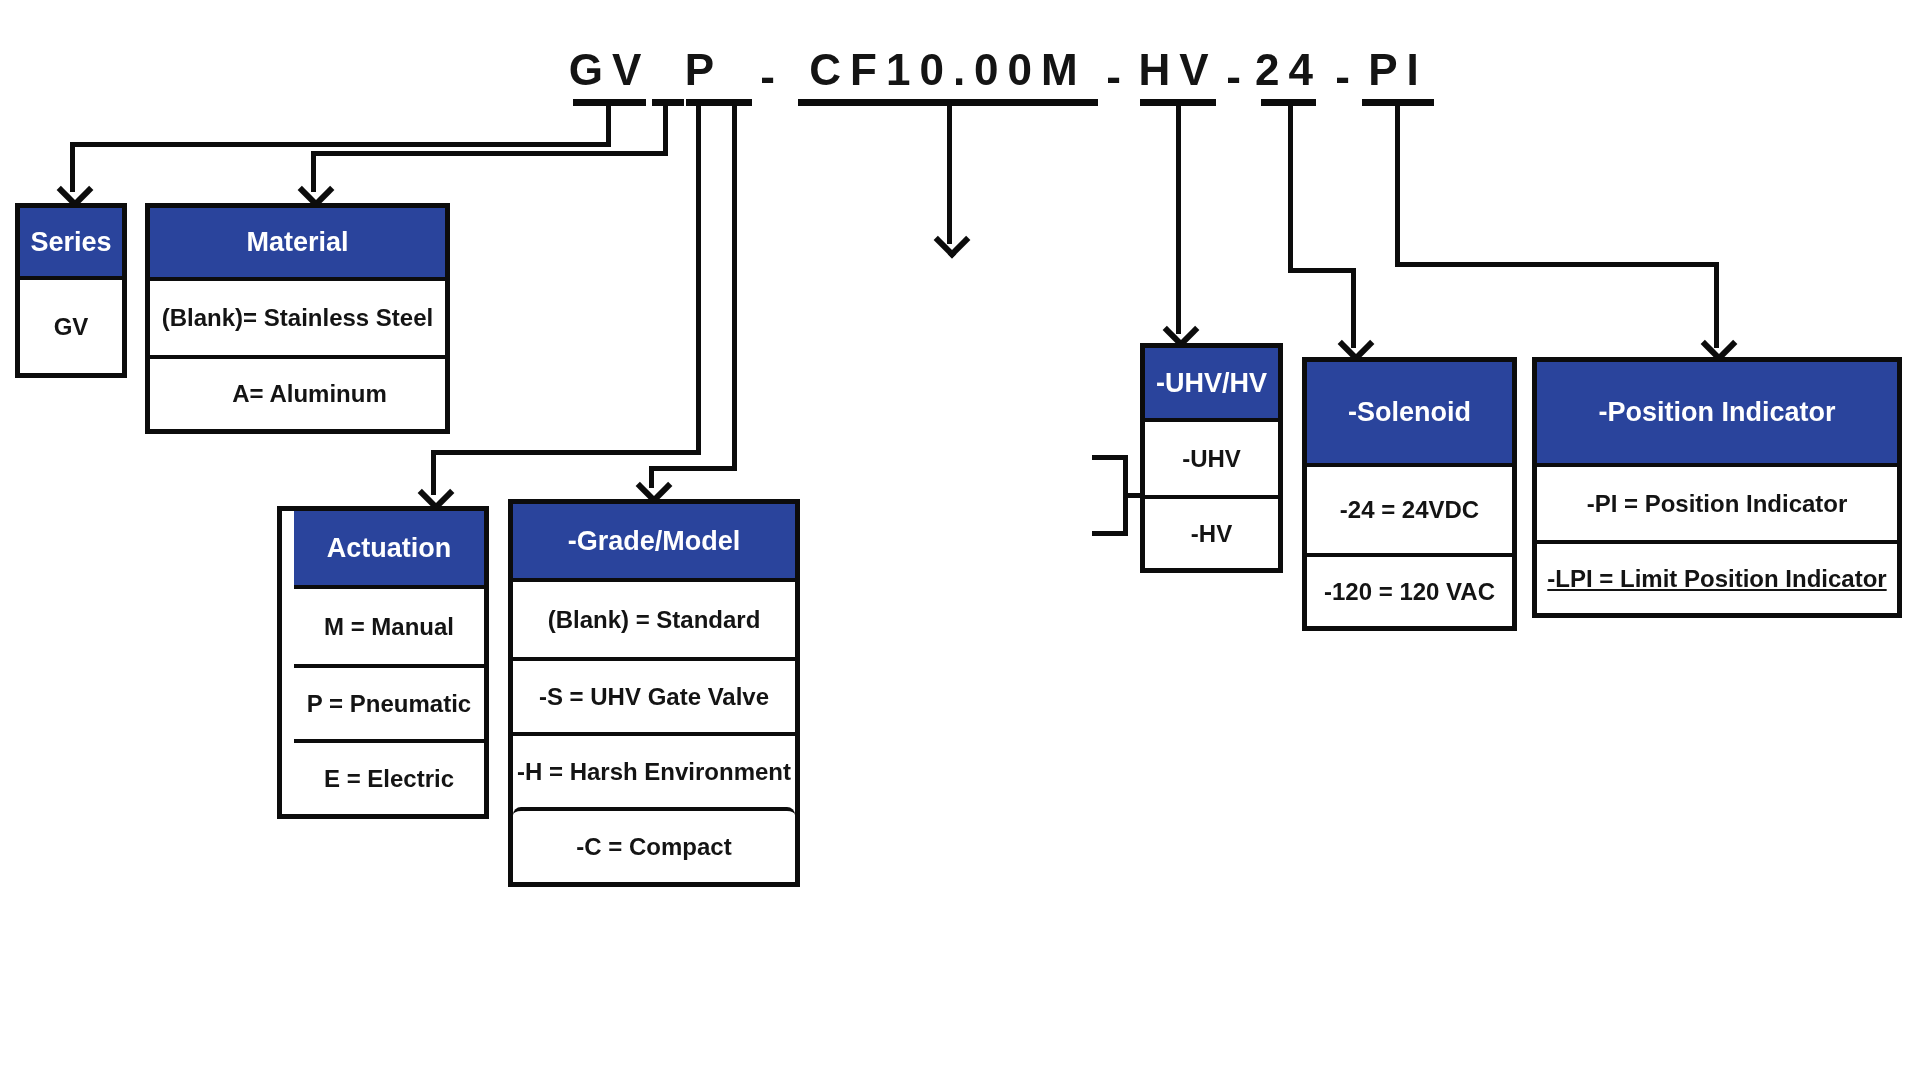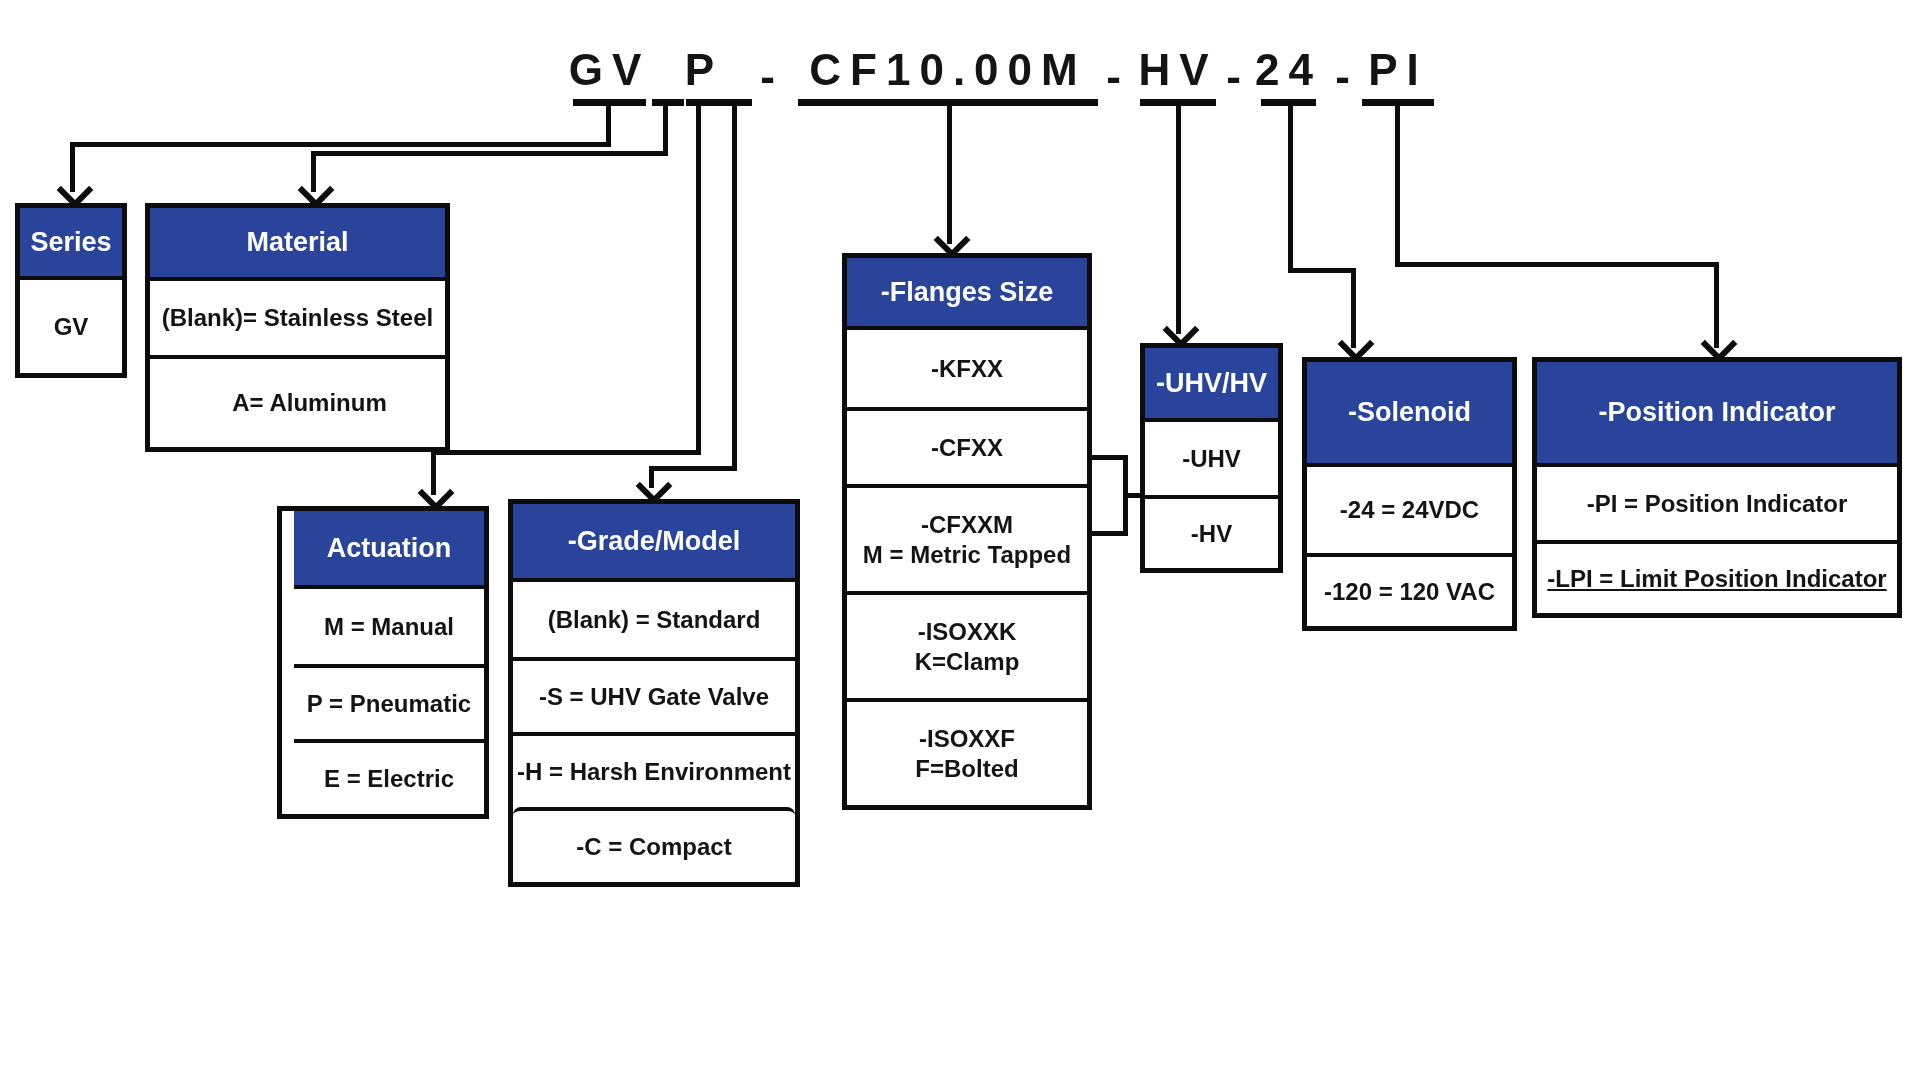--- a/index.html
+++ b/index.html
@@ -109,55 +109,38 @@
   <div class="shaft" style="left:1128px;top:493px;width:14px;height:5px;"></div>
 
   <div class="pbox" style="left:15px;top:203px;width:112px;">
     <div class="hdr" style="height:72px;">Series</div>
     <div class="row" style="height:93px;">GV</div>
   </div>
 
   <div class="pbox" style="left:145px;top:203px;width:305px;">
     <div class="hdr" style="height:73px;">Material</div>
     <div class="row" style="height:74px;">(Blank)= Stainless Steel</div>
-    <div class="row" style="height:92px;padding-left:24px;">A= Aluminum</div>
+    <div class="row" style="height:74px;padding-left:24px;">A= Aluminum</div>
   </div>
 
   <div class="pbox" style="left:277px;top:506px;width:212px;padding-left:12px;">
     <div class="hdr" style="height:78px;">Actuation</div>
     <div class="row" style="height:75px;">M = Manual</div>
     <div class="row" style="height:75px;">P = Pneumatic</div>
     <div class="row" style="height:75px;">E = Electric</div>
   </div>
 
   <div class="pbox" style="left:508px;top:499px;width:292px;">
     <div class="hdr" style="height:78px;">-Grade/Model</div>
     <div class="row" style="height:75px;">(Blank) = Standard</div>
     <div class="row" style="height:75px;">-S = UHV Gate Valve</div>
     <div class="row" style="height:75px;">-H = Harsh Environment</div>
     <div class="row" style="height:75px;border-radius:8px;">-C = Compact</div>
   </div>
 
-  <div class="pbox" style="left:842px;top:253px;width:250px;">
-    <div class="hdr" style="height:72px;">-Flanges Size</div>
-    <div class="row" style="height:77px;">-KFXX</div>
-    <div class="row" style="height:77px;">-CFXX</div>
-    <div class="row two" style="height:107px;">
-      <div>-CFXXM</div>
-      <div>M = Metric Tapped</div>
-    </div>
-    <div class="row two" style="height:107px;">
-      <div>-ISOXXK</div>
-      <div>K=Clamp</div>
-    </div>
-    <div class="row two" style="height:107px;">
-      <div>-ISOXXF</div>
-      <div>F=Bolted</div>
-    </div>
-  </div>
 
   <div class="pbox" style="left:1140px;top:343px;width:143px;">
     <div class="hdr" style="height:74px;">-UHV/HV</div>
     <div class="row" style="height:73px;">-UHV</div>
     <div class="row" style="height:73px;">-HV</div>
   </div>
 
   <div class="pbox" style="left:1302px;top:357px;width:215px;">
     <div class="hdr" style="height:105px;">-Solenoid</div>
     <div class="row" style="height:86px;">-24 = 24VDC</div>

